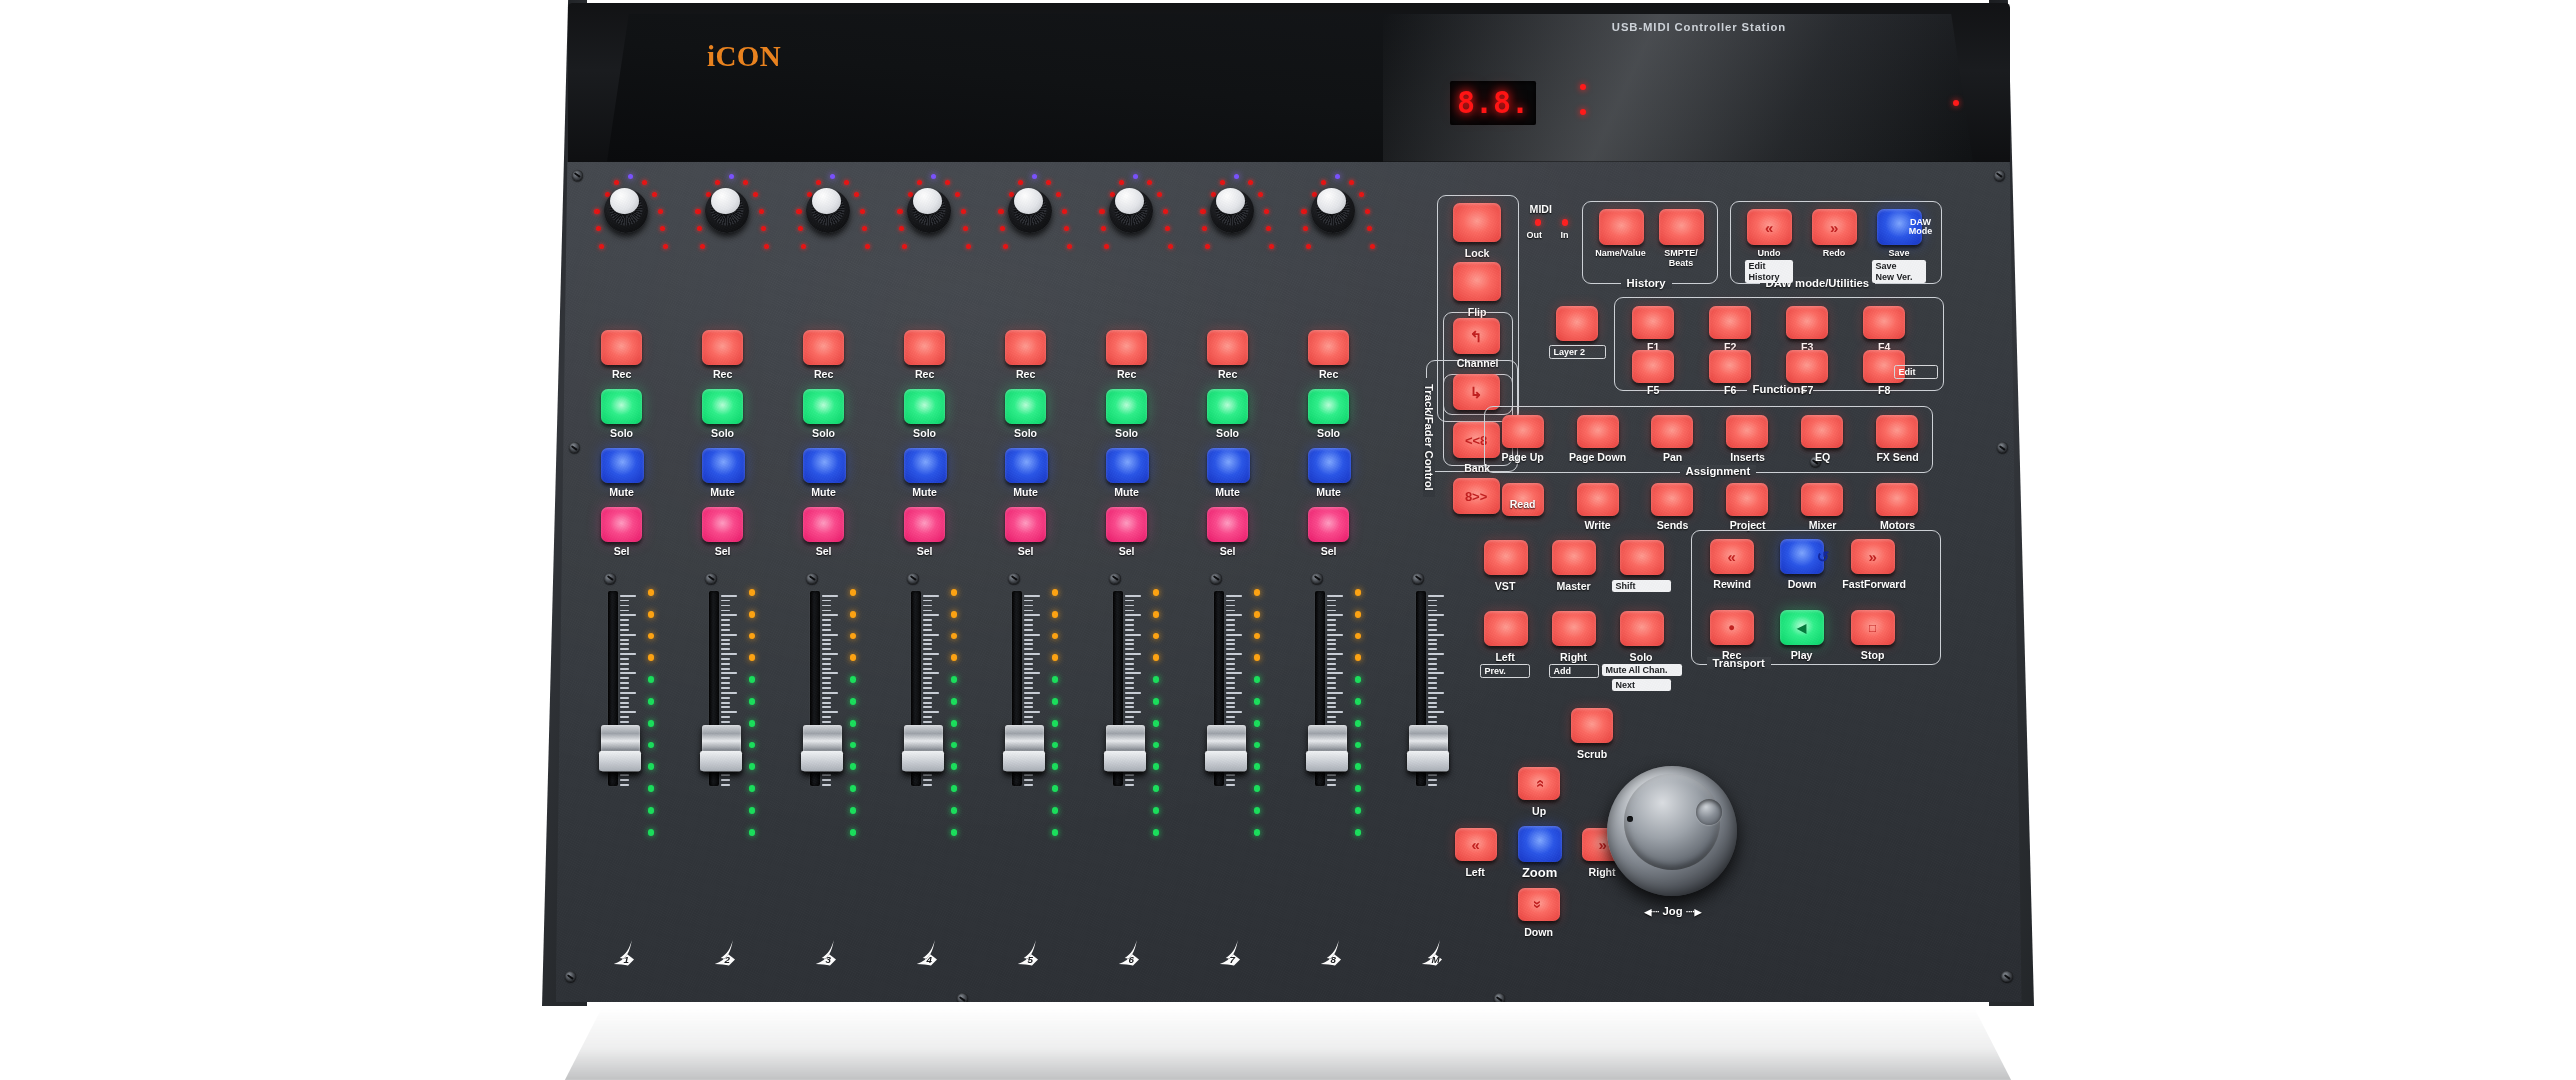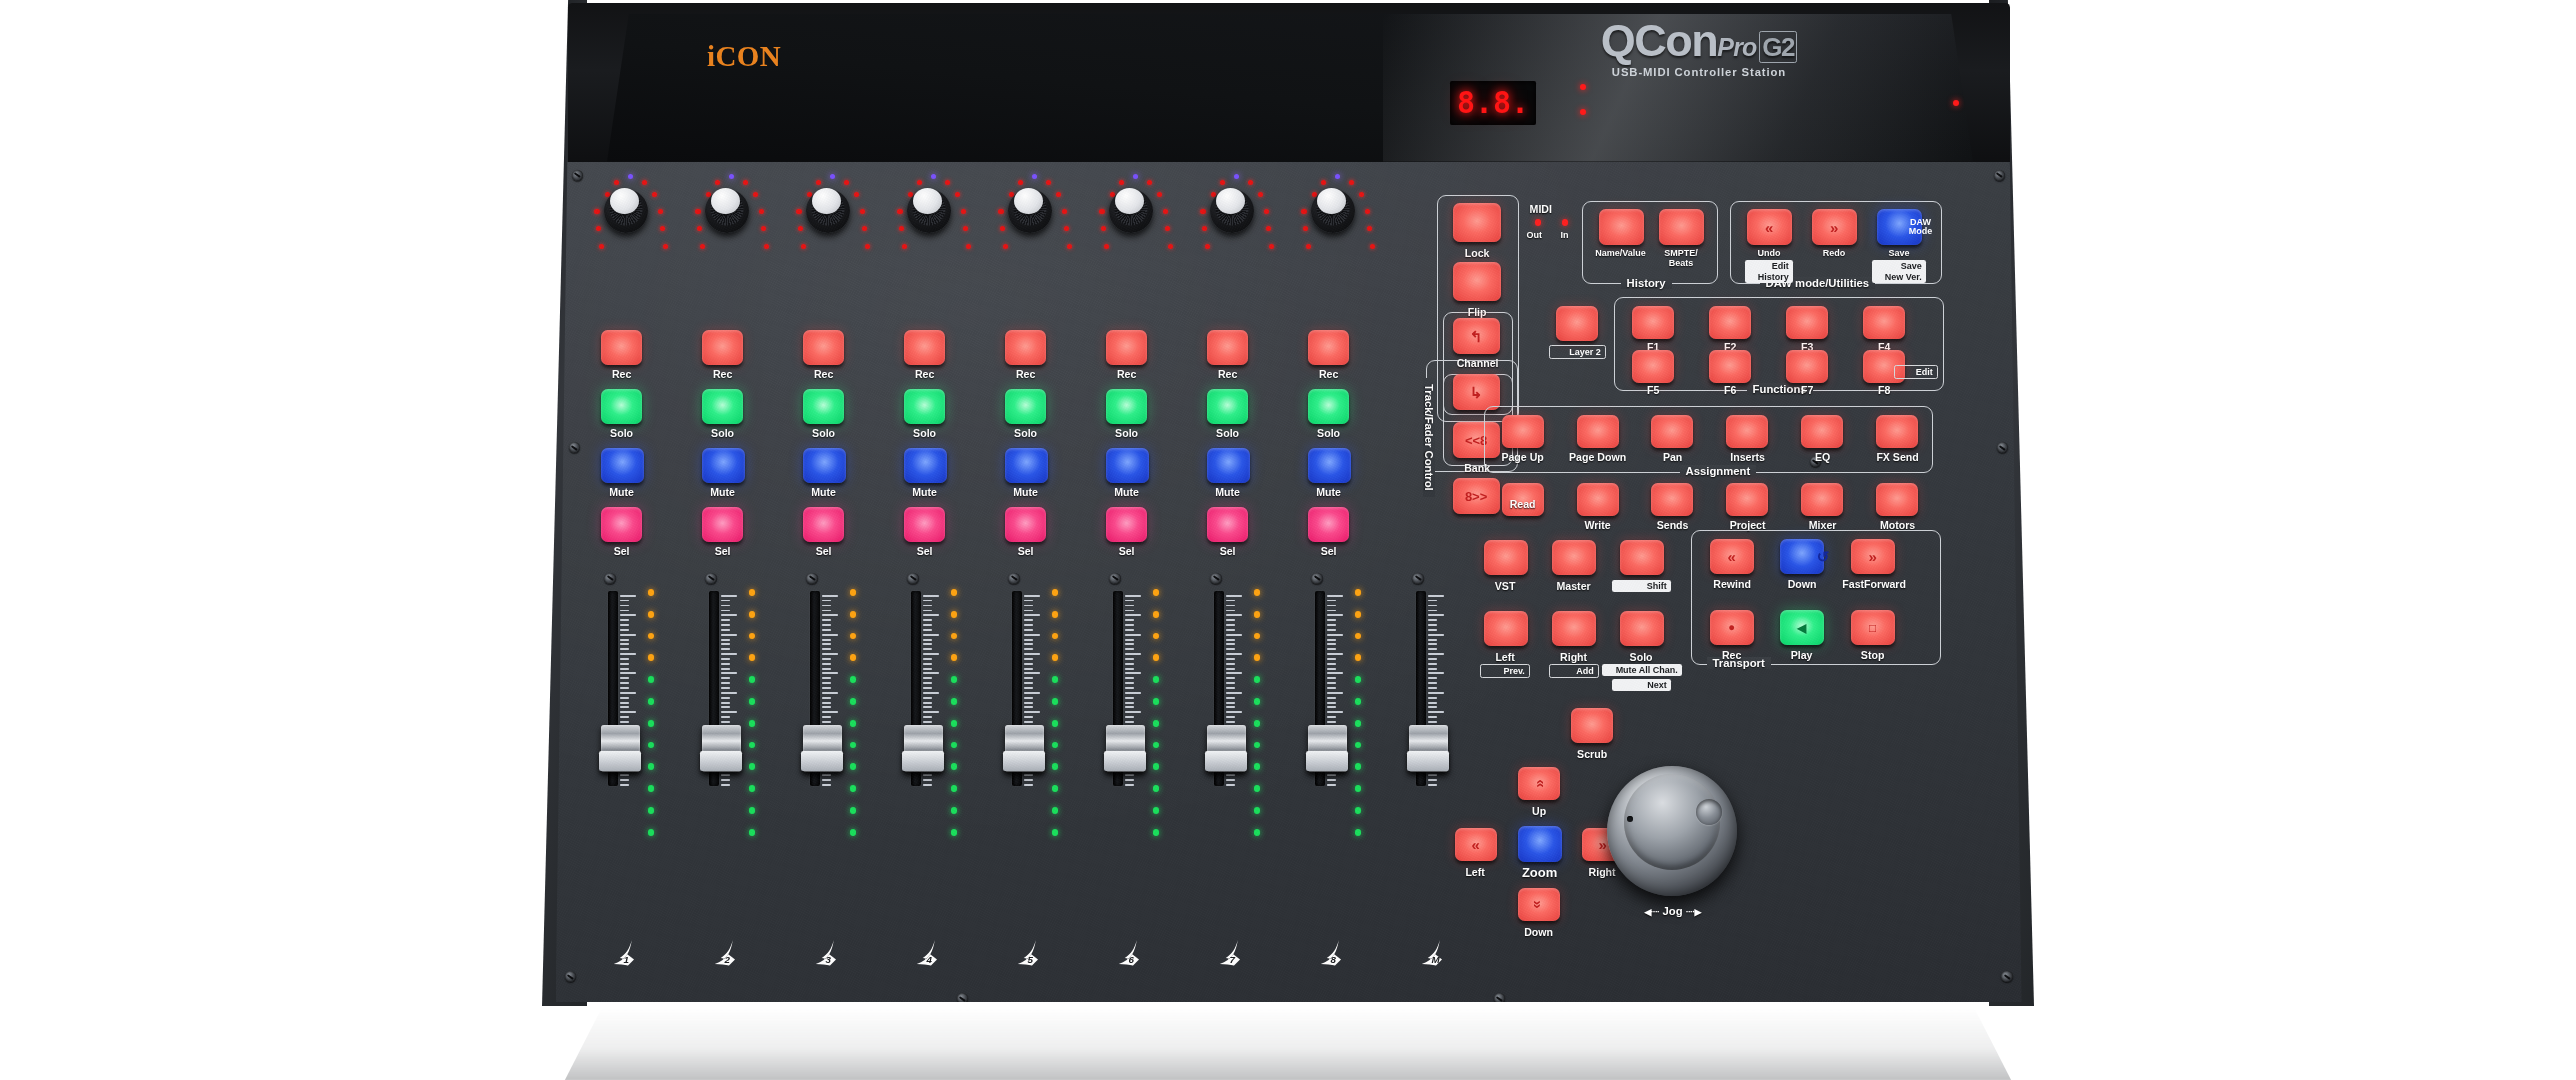--- a/index.html
+++ b/index.html
@@ -155,21 +155,21 @@
   .btn.green .glyph{ color:#057a3d; }
 
   .lbl{
     position:absolute; color:#ffffff; font-size:10.6px; font-weight:bold;
     text-align:center; white-space:nowrap; line-height:1.15;
     text-shadow:0 0.8px 1.5px rgba(0,0,0,.85);
   }
   .lbl.small{ font-size:9px; }
   .sublbl{
     position:absolute; color:#1b1d20; background:#f2f3f5; font-size:9px; font-weight:bold;
-    border-radius:2.3px; padding:0.8px 3.8px; text-align:right; white-space:nowrap; line-height:1.2;
+    border-radius:2.3px; padding:0.8px 3.8px; text-align:left; white-space:nowrap; line-height:1.2;
   }
   .sublbl.outline{ background:transparent; color:#ffffff; border:1.1px solid #d8dadd; }
 
   
   .frame{
     position:absolute; border:1.2px solid #cfd3d8; border-radius:9px;
   }
   .frame-cap{
     position:absolute; color:#ffffff; font-size:11.3px; font-weight:bold;
     background:linear-gradient(180deg,#3b3f45,#34383d); padding:0 6px; white-space:nowrap;
@@ -297,23 +297,20 @@
     <div class="topshelf">
       <div class="topshelf-face">
         <div class="topshelf-sheen"></div>
 
         <div class="icon-logo">
           <span>iCON</span>
         </div>
 
 
         <div class="brand">
-          <div class="brand-main">
-            <span>QCon</span><span class="pro">Pro</span><span class="g2">G2</span>
-          </div>
           <div class="brand-sub">USB-MIDI Controller Station</div>
         </div>
 
         <div class="seg-box seg-small">
           <span class="seg">8.8.</span>
         </div>
 
         <div class="colon-dots">
             <i></i>
             <i></i>

